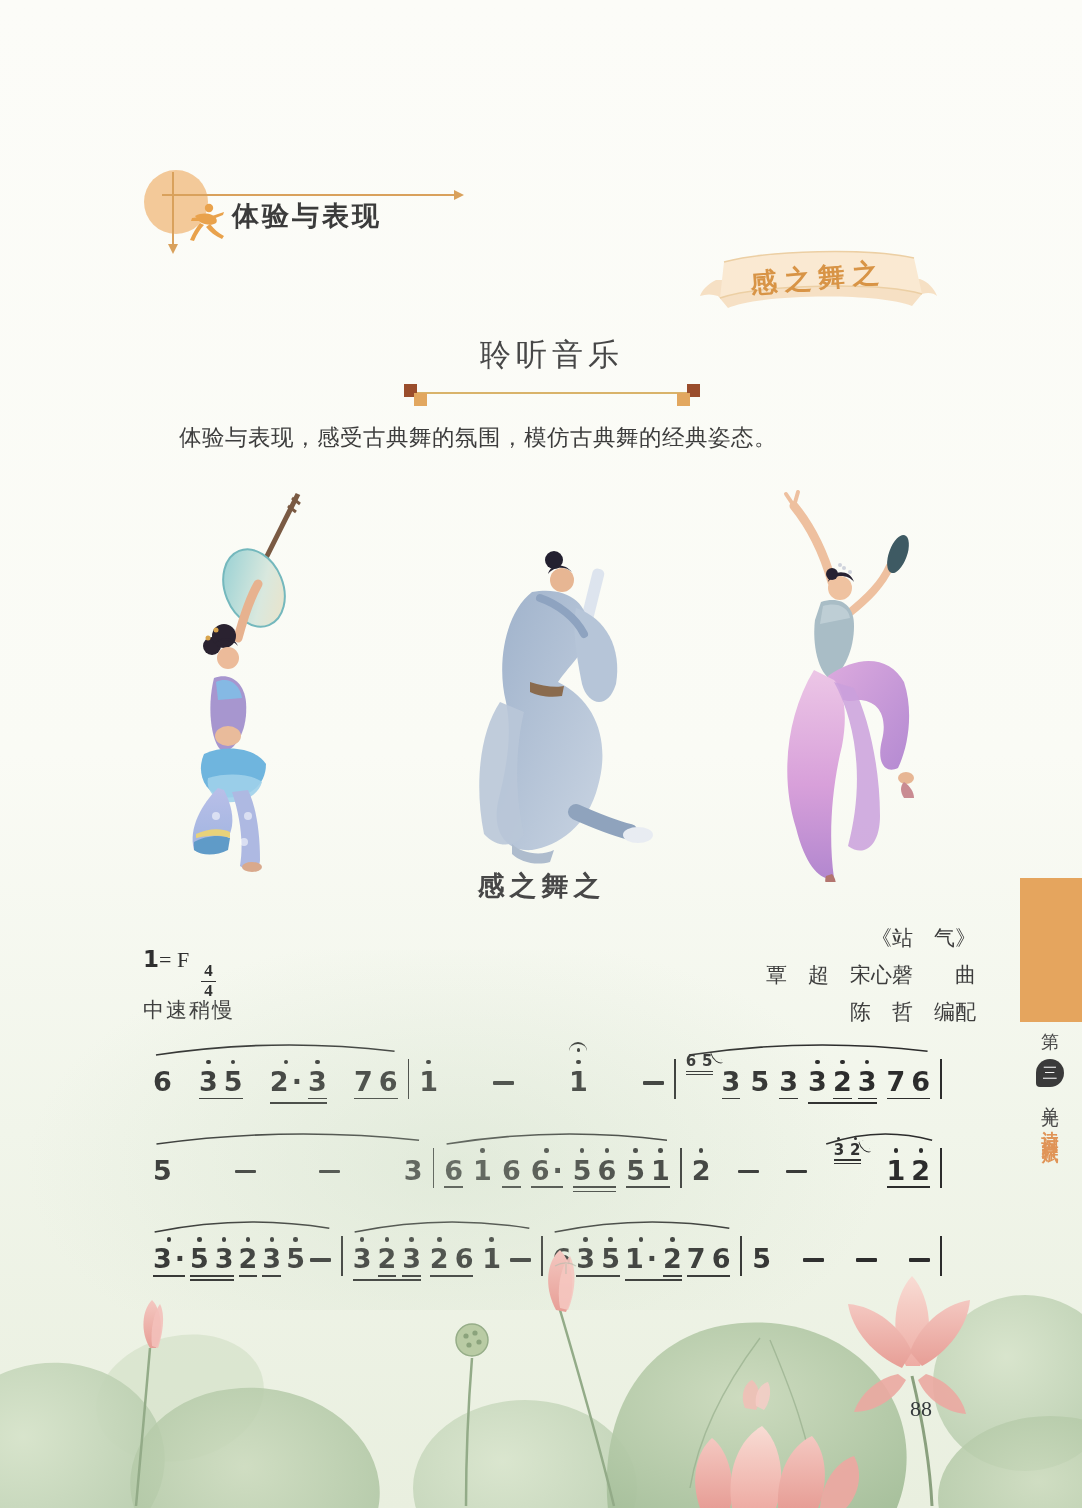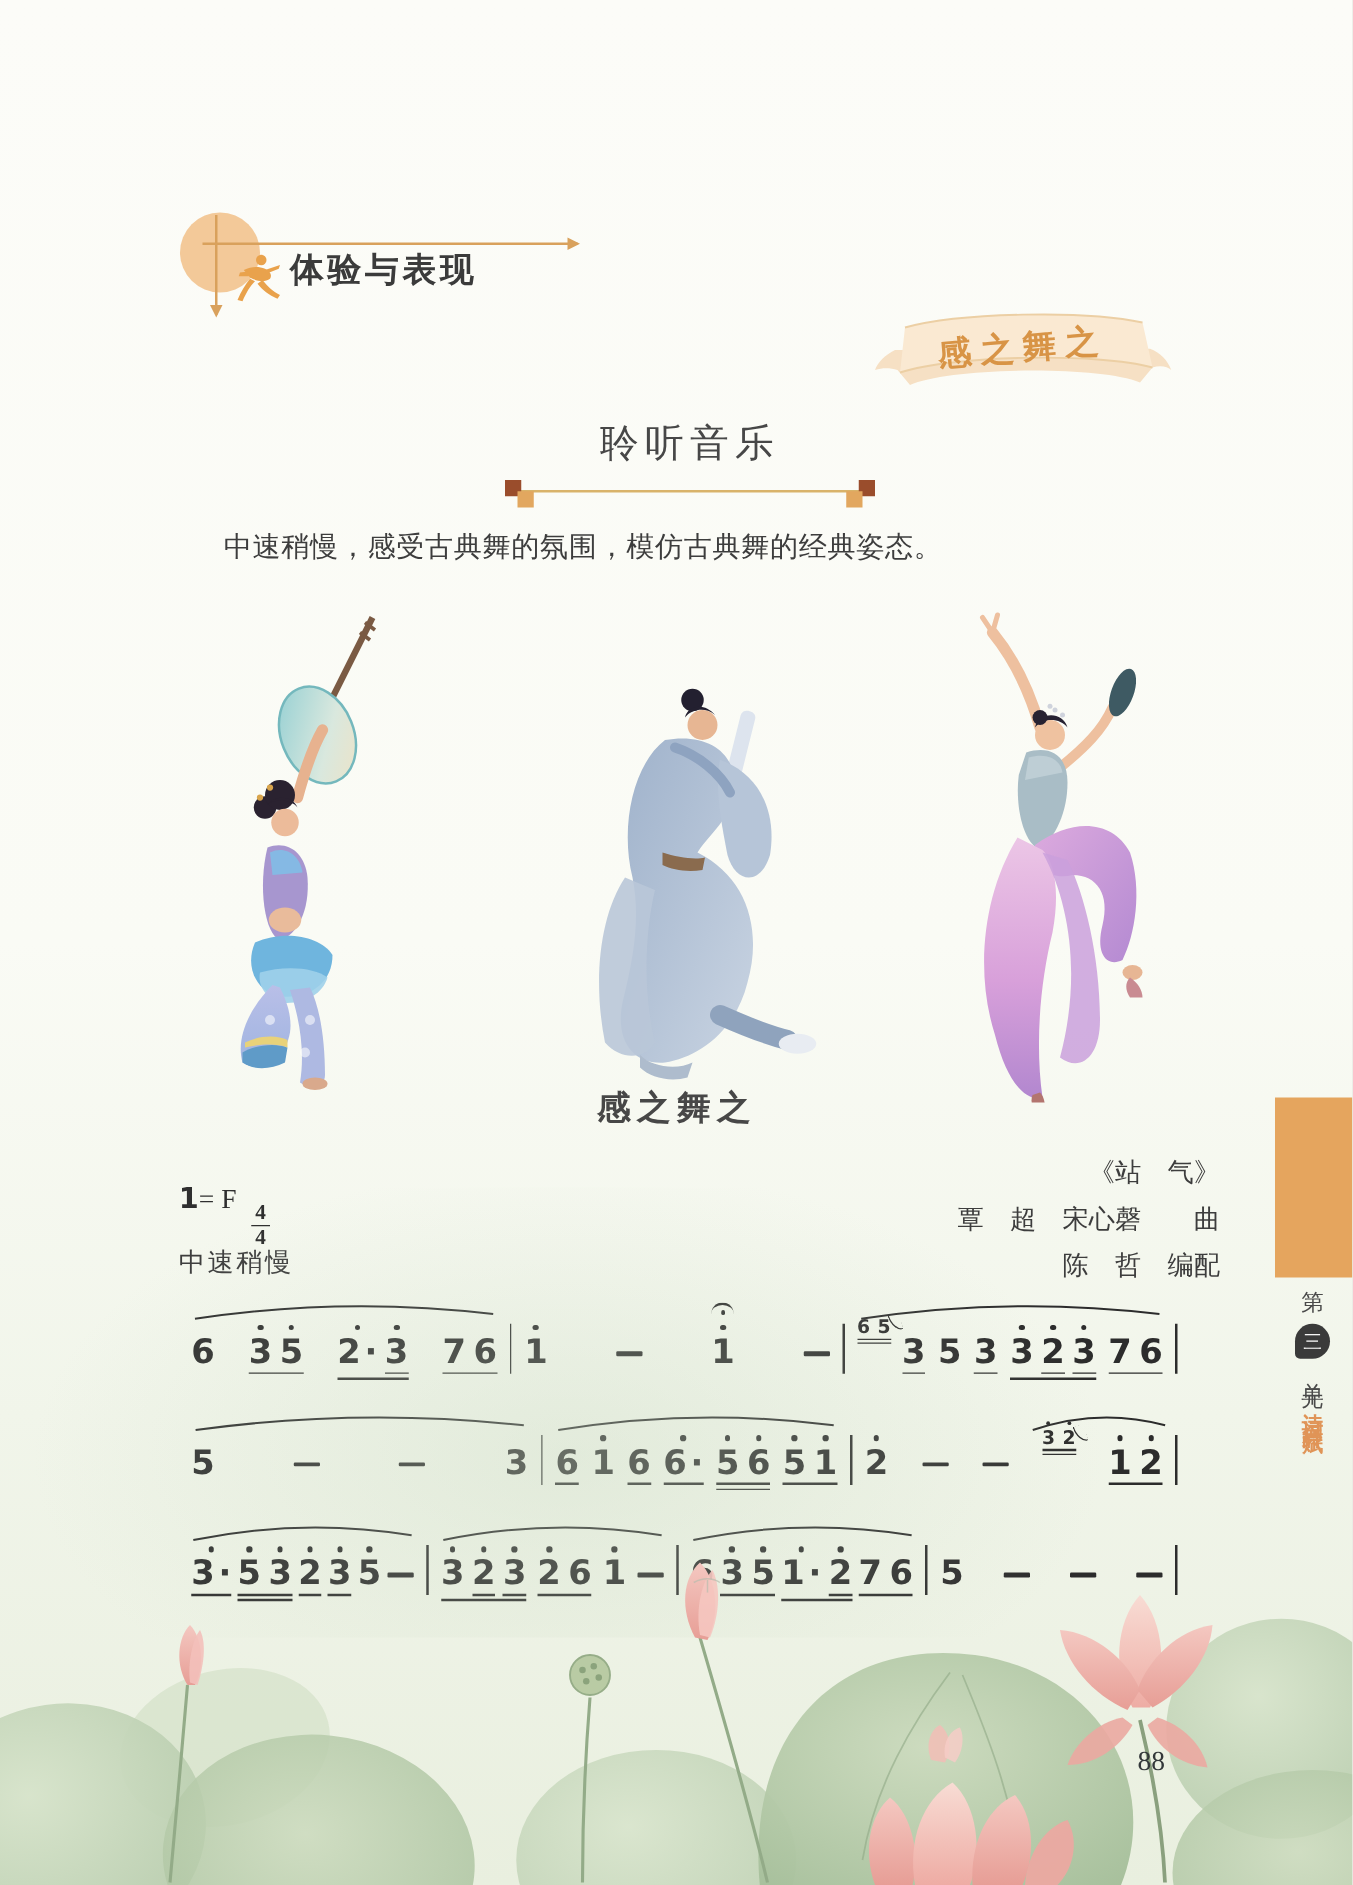--- a/index.html
+++ b/index.html
@@ -121,21 +121,21 @@
     <div class="t">聆听音乐</div>
     <div class="deco">
       <div class="line"></div>
       <div class="sq sqa s1"></div>
         <div class="sq sqb s2"></div>
       <div class="sq sqa s3"></div>
         <div class="sq sqb s4"></div>
     </div>
   </div>
 
-  <div class="intro">中速稍慢，感受古典舞的氛围，模仿古典舞的经典姿态。</div>
+  <div class="intro">体验与表现，感受古典舞的氛围，模仿古典舞的经典姿态。</div>
 
   <div class="photo" style="left:168px;top:486px;width:158px;height:386px;">
     <svg width="158" height="386" viewBox="0 0 158 386">
       <defs>
         <linearGradient id="pipa" x1="0" y1="0" x2="1" y2="1">
           <stop offset="0" stop-color="#8ecdd2"></stop>
             <stop offset="0.6" stop-color="#d9e8de"></stop>
             <stop offset="1" stop-color="#f0e2c4"></stop>
         </linearGradient>
         <linearGradient id="pants1" x1="0" y1="0" x2="0" y2="1">

